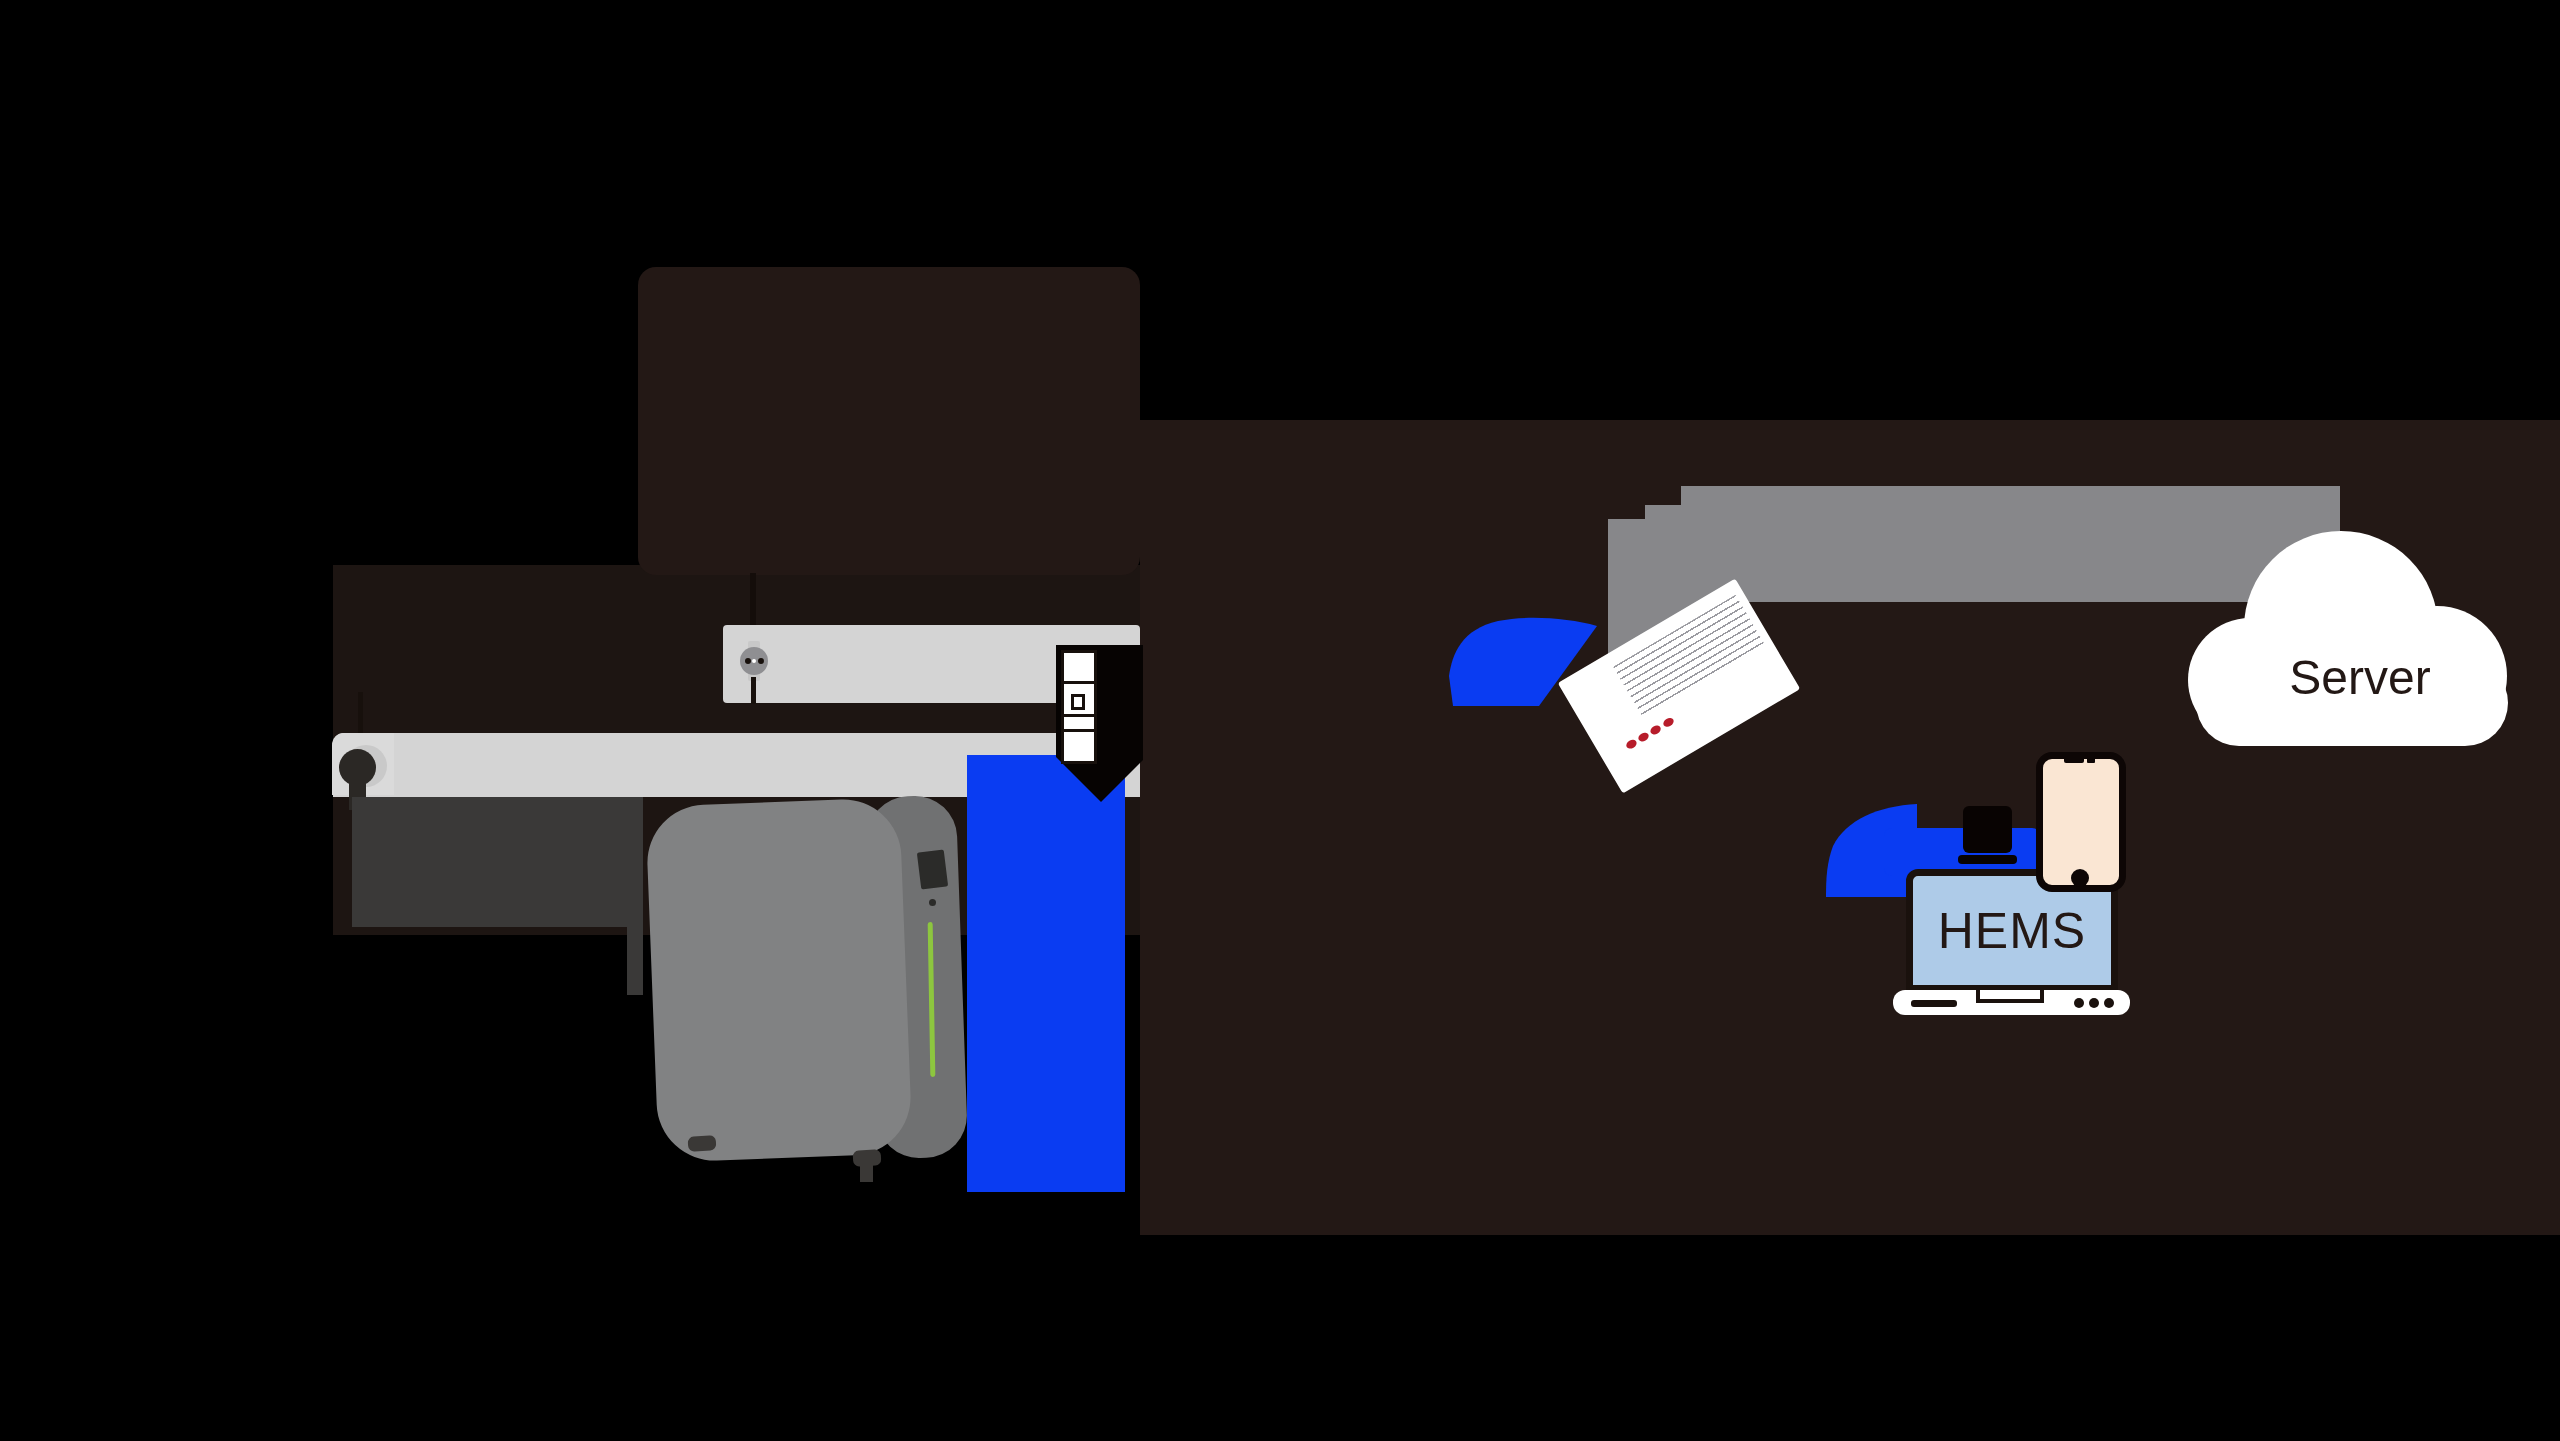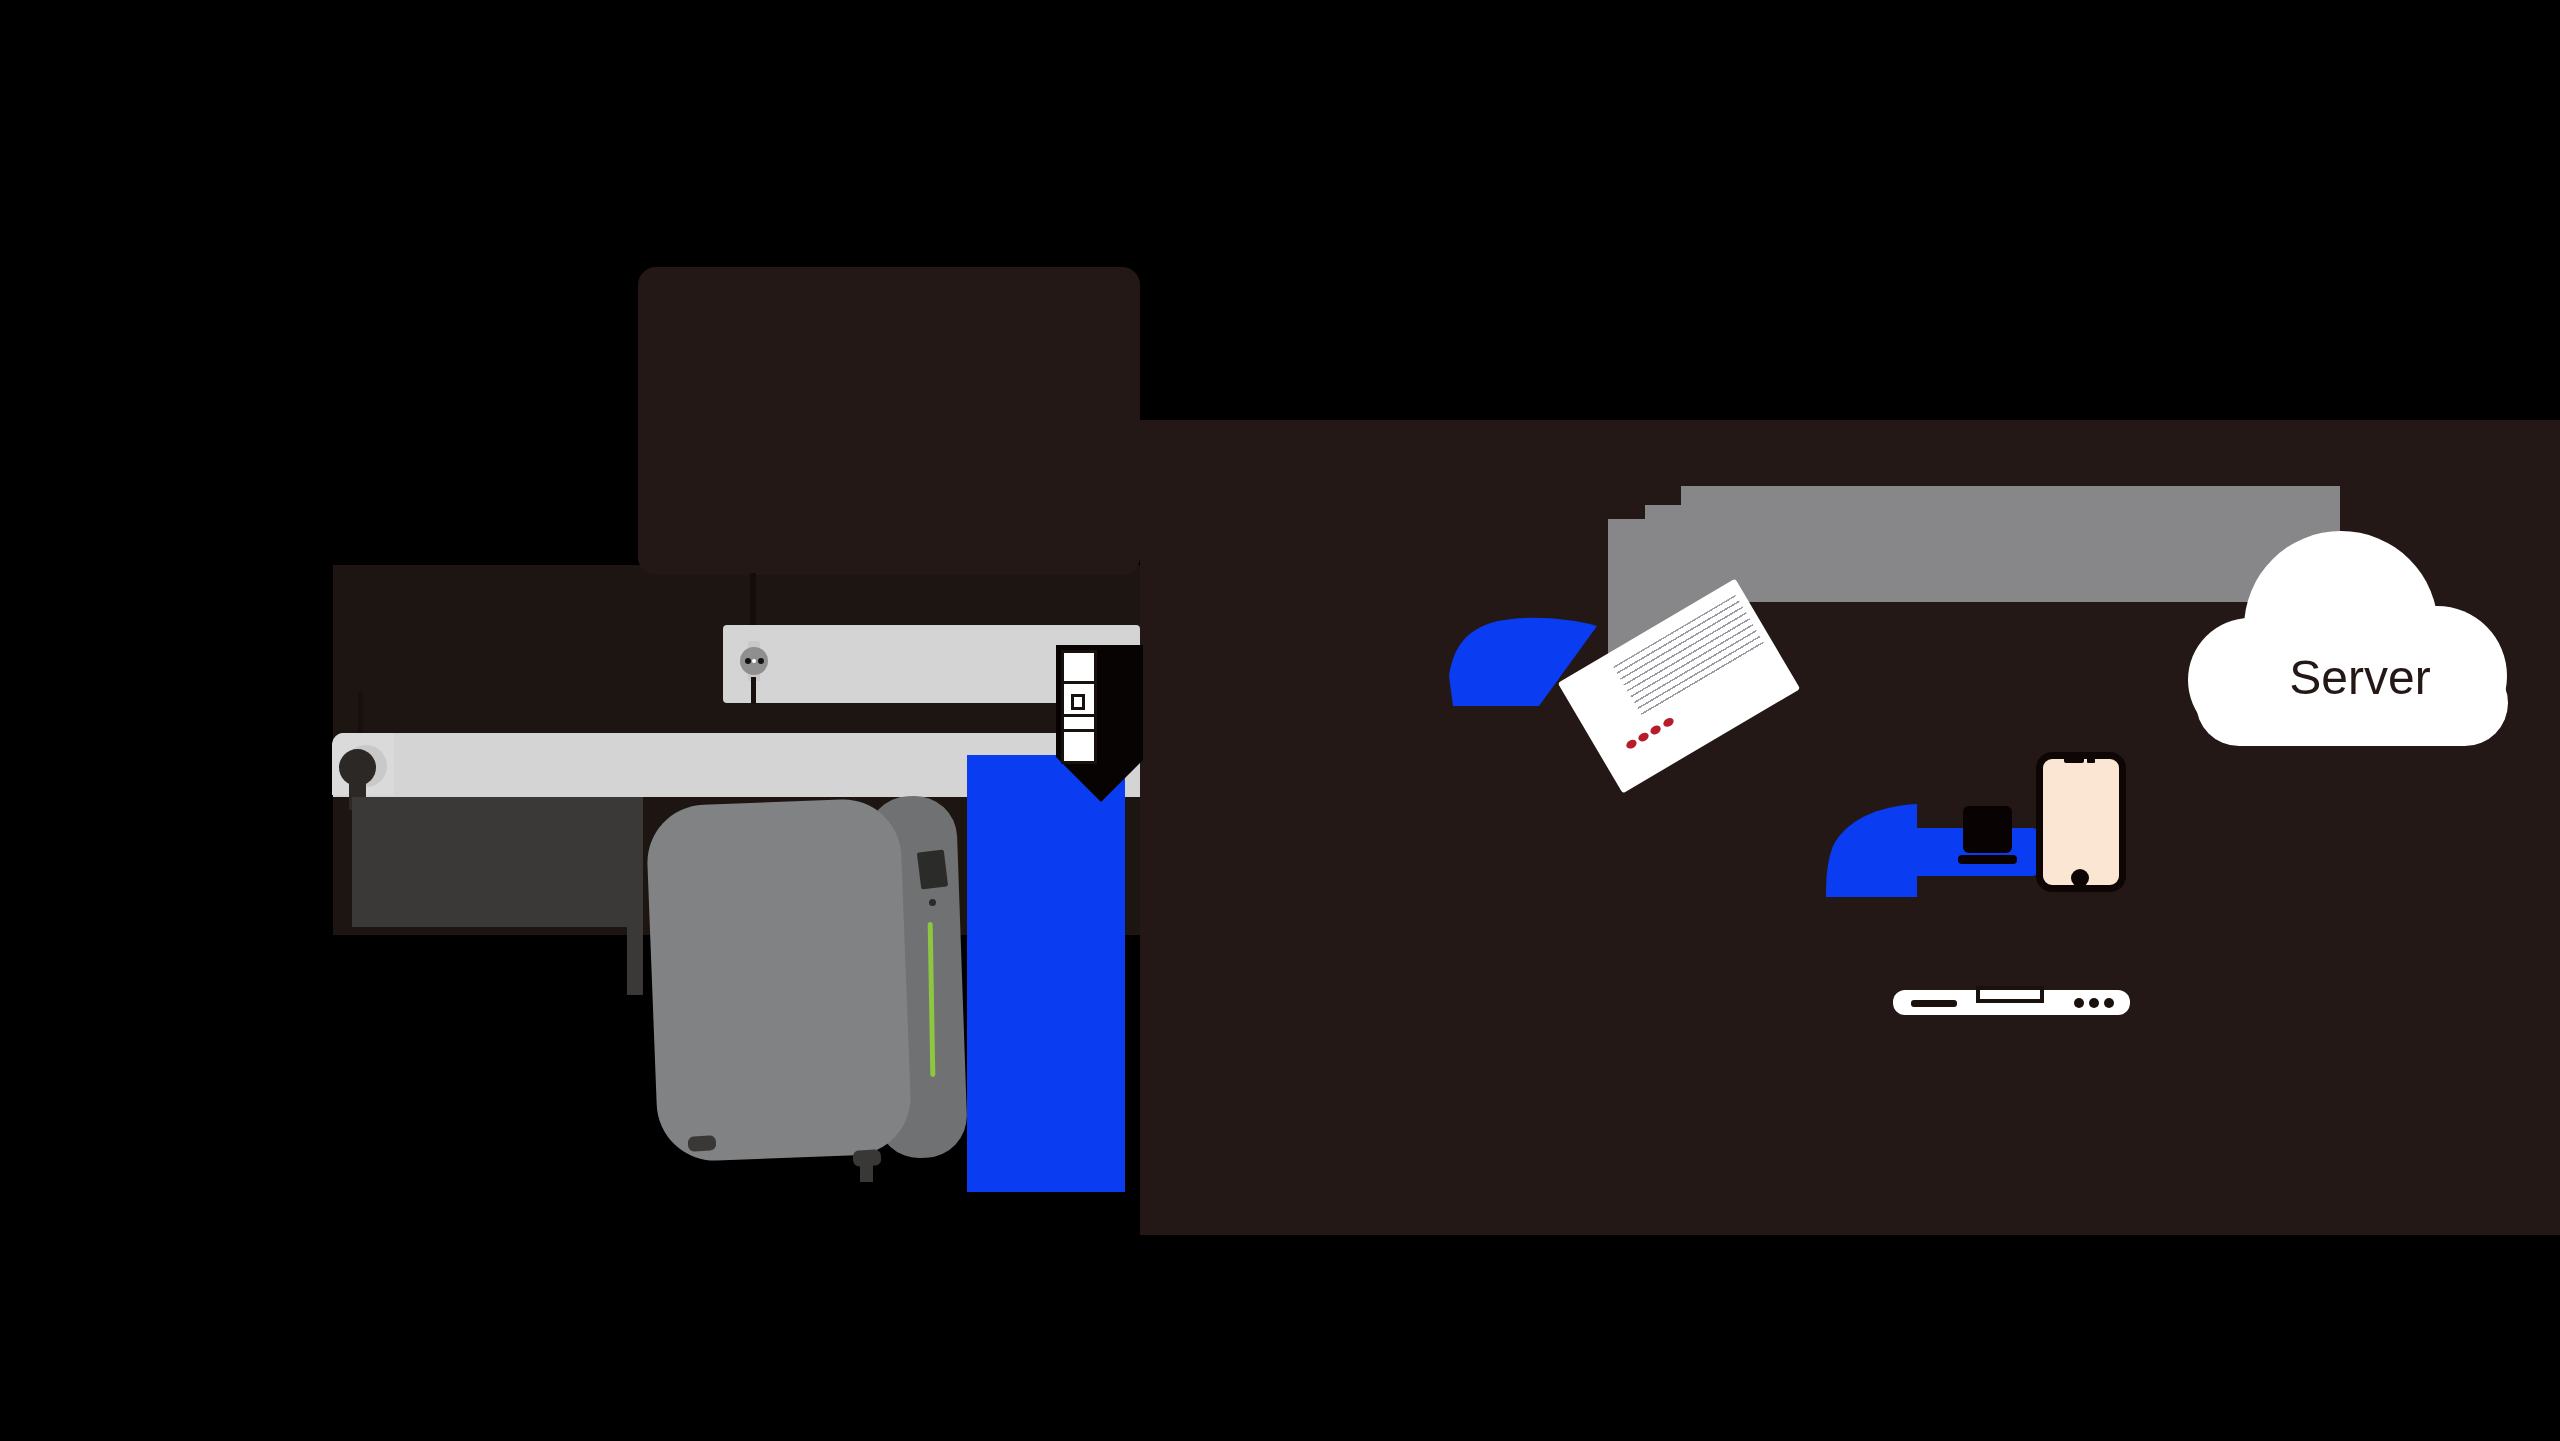--- a/index.html
+++ b/index.html
@@ -149,20 +149,23 @@
     <div class="doc-dot" id="doc-dot1"></div>
     <div class="doc-dot" id="doc-dot2"></div>
     <div class="doc-dot" id="doc-dot3"></div>
     <div class="doc-dot" id="doc-dot4"></div>
   </div>
 
   <div class="abs" id="wifi-band"></div>
   <div class="abs" id="router-box"></div>
   <div class="abs" id="router-bar"></div>
 
+  <div class="abs" id="laptop-screen">
+    <span id="hems-label">HEMS</span>
+  </div>
   <div class="abs" id="laptop-base"></div>
   <div class="abs" id="laptop-hinge"></div>
   <div class="abs" id="laptop-slot"></div>
   <div class="abs laptop-dot" id="laptop-dot1"></div>
   <div class="abs laptop-dot" id="laptop-dot2"></div>
   <div class="abs laptop-dot" id="laptop-dot3"></div>
 
   <div class="abs" id="phone-body"></div>
   <div class="abs" id="phone-speaker"></div>
   <div class="abs" id="phone-camera"></div>

